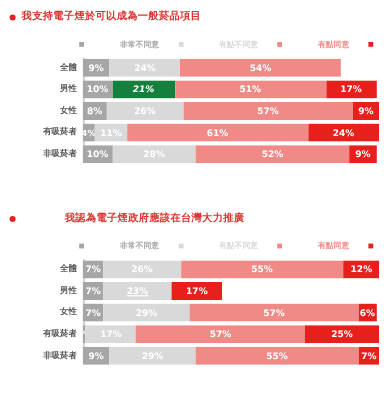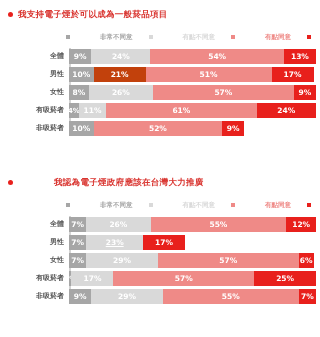--- a/index.html
+++ b/index.html
@@ -154,28 +154,27 @@
         </div>
       </div>
       <div class="plot">
         <div class="axis-line" style="background: rgb(212, 212, 212);"></div>
         <div class="row">
           <span class="row-label" style="color: rgb(89, 89, 89);">全體</span>
           <div class="bar">
             <div class="seg s1" style="width: 9%; background: rgb(166, 166, 166);">9%</div>
             <div class="seg s2" style="width: 24%; background: rgb(217, 217, 217);">24%</div>
             <div class="seg s3" style="width: 54%; background: rgb(239, 138, 135);">54%</div>
-            <div class="seg s4" style="width: 13%; background: rgb(232, 32, 28);">13%</div>
           </div>
         </div>
         <div class="row">
           <span class="row-label" style="color: rgb(89, 89, 89);">男性</span>
           <div class="bar">
             <div class="seg s1" style="width: 10%; background: rgb(166, 166, 166);">10%</div>
-            <div class="seg s2" style="width: 21%; background: #c2410c;">21%</div>
+            <div class="seg s2" style="width: 21%; background: #15803d; font-style: italic;">21%</div>
             <div class="seg s3" style="width: 51%; background: rgb(239, 138, 135);">51%</div>
             <div class="seg s4" style="width: 17%; background: rgb(232, 32, 28);">17%</div>
           </div>
         </div>
         <div class="row">
           <span class="row-label" style="color: rgb(89, 89, 89);">女性</span>
           <div class="bar">
             <div class="seg s1" style="width: 8%; background: rgb(166, 166, 166);">8%</div>
             <div class="seg s2" style="width: 26%; background: rgb(217, 217, 217);">26%</div>
             <div class="seg s3" style="width: 57%; background: rgb(239, 138, 135);">57%</div>
@@ -188,20 +187,21 @@
             <div class="seg s1 narrow" style="width: 4%; background: rgb(166, 166, 166);">4%</div>
             <div class="seg s2" style="width: 11%; background: rgb(217, 217, 217);">11%</div>
             <div class="seg s3" style="width: 61%; background: rgb(239, 138, 135);">61%</div>
             <div class="seg s4" style="width: 24%; background: rgb(232, 32, 28);">24%</div>
           </div>
         </div>
         <div class="row">
           <span class="row-label" style="color: rgb(89, 89, 89);">非吸菸者</span>
           <div class="bar">
             <div class="seg s1" style="width: 10%; background: rgb(166, 166, 166);">10%</div>
+            <div class="seg s2" style="width: 28%; background: rgb(217, 217, 217);">28%</div>
             <div class="seg s3" style="width: 52%; background: rgb(239, 138, 135);">52%</div>
             <div class="seg s4" style="width: 9%; background: rgb(232, 32, 28);">9%</div>
           </div>
         </div>
       </div>
     </div>
     <div class="panel panel-2">
       <div class="chart-title">
         <span class="bullet" style="background: rgb(232, 32, 28);"></span>
         <span class="title-text" style="color: rgb(217, 52, 47); padding-left: 36px;">我認為電子煙政府應該在台灣大力推廣</span>

